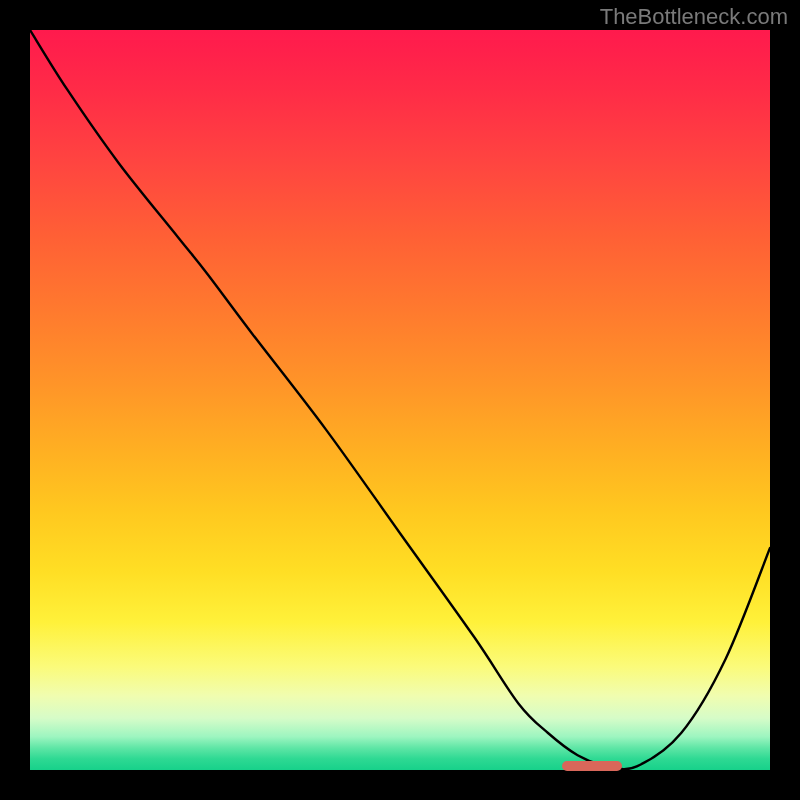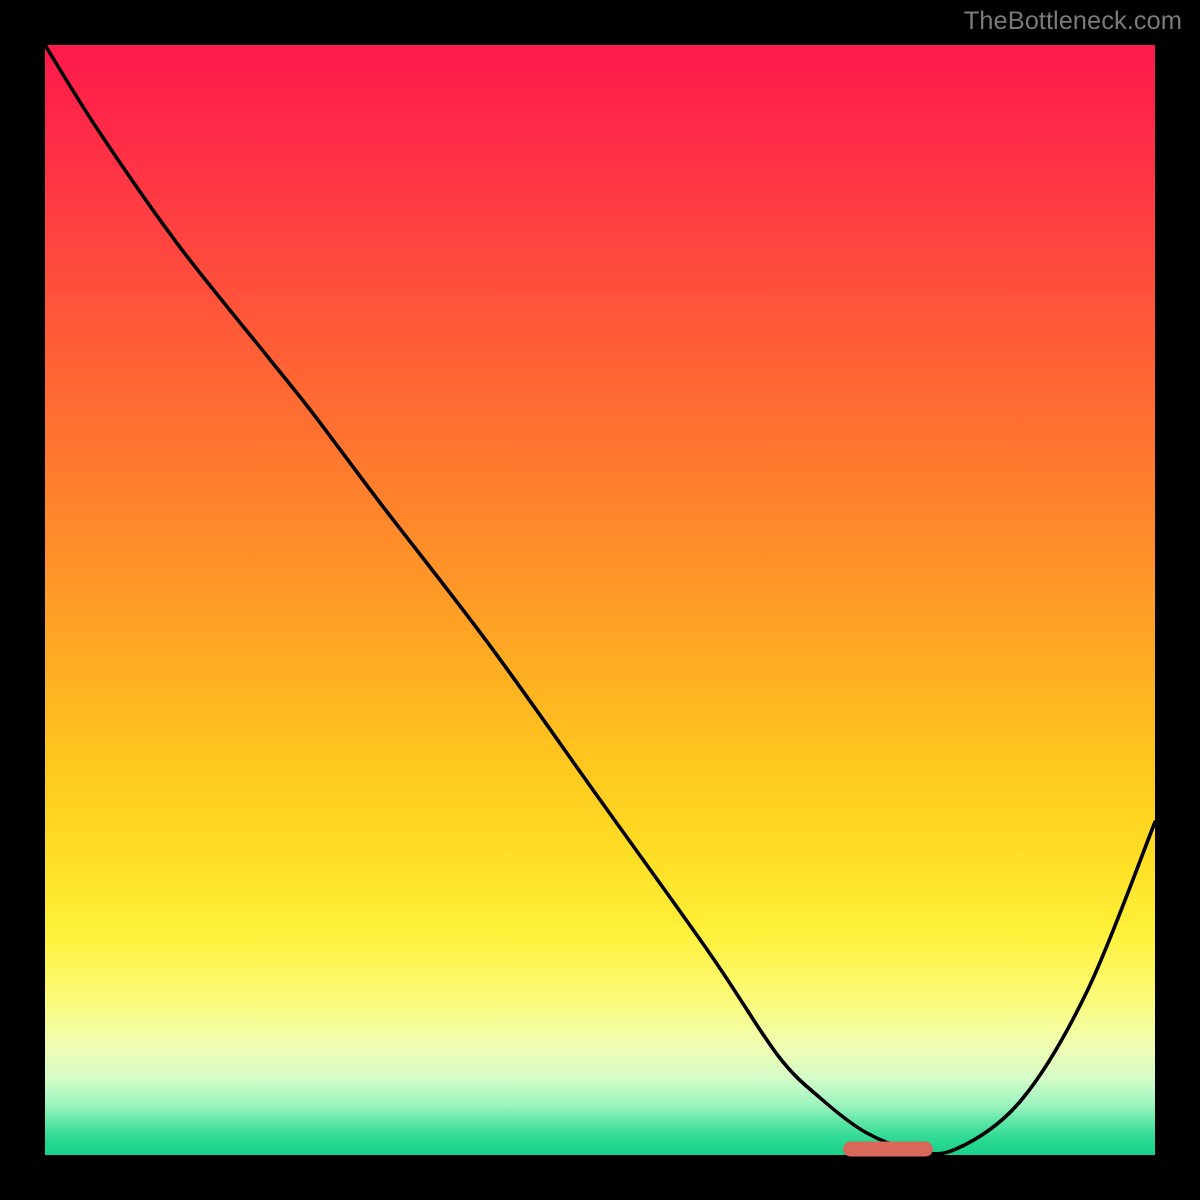--- a/index.html
+++ b/index.html
@@ -8,21 +8,21 @@
     height: 800px;
     background: #000000;
     position: relative;
     font-family: Arial, sans-serif;
   }
   .watermark {
     position: absolute;
     top: 4px;
     right: 12px;
     color: #7a7a7a;
-    font-size: 17px;
+    font-size: 22px;
     font-weight: normal;
     z-index: 10;
     margin-left: 44px;
   }
   .plot-area {
     position: absolute;
     left: 30px;
     top: 30px;
     width: 740px;
     height: 740px;

